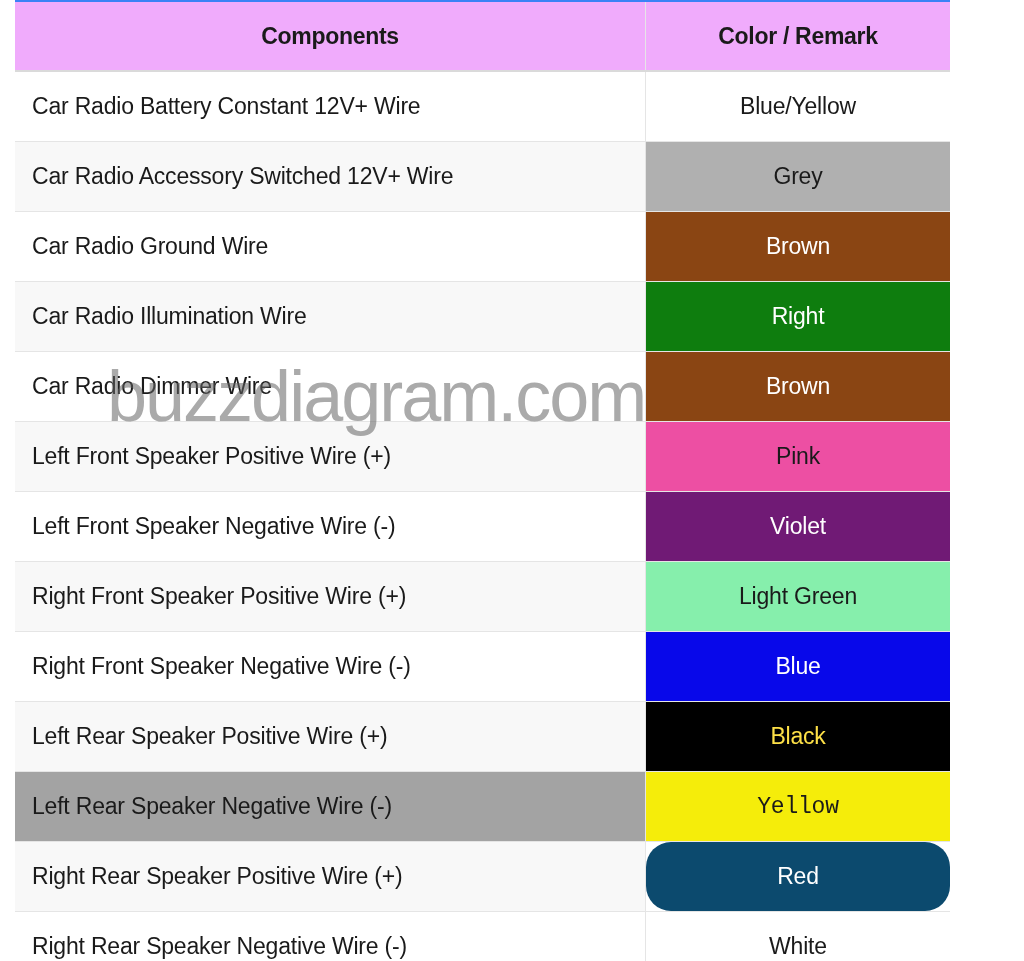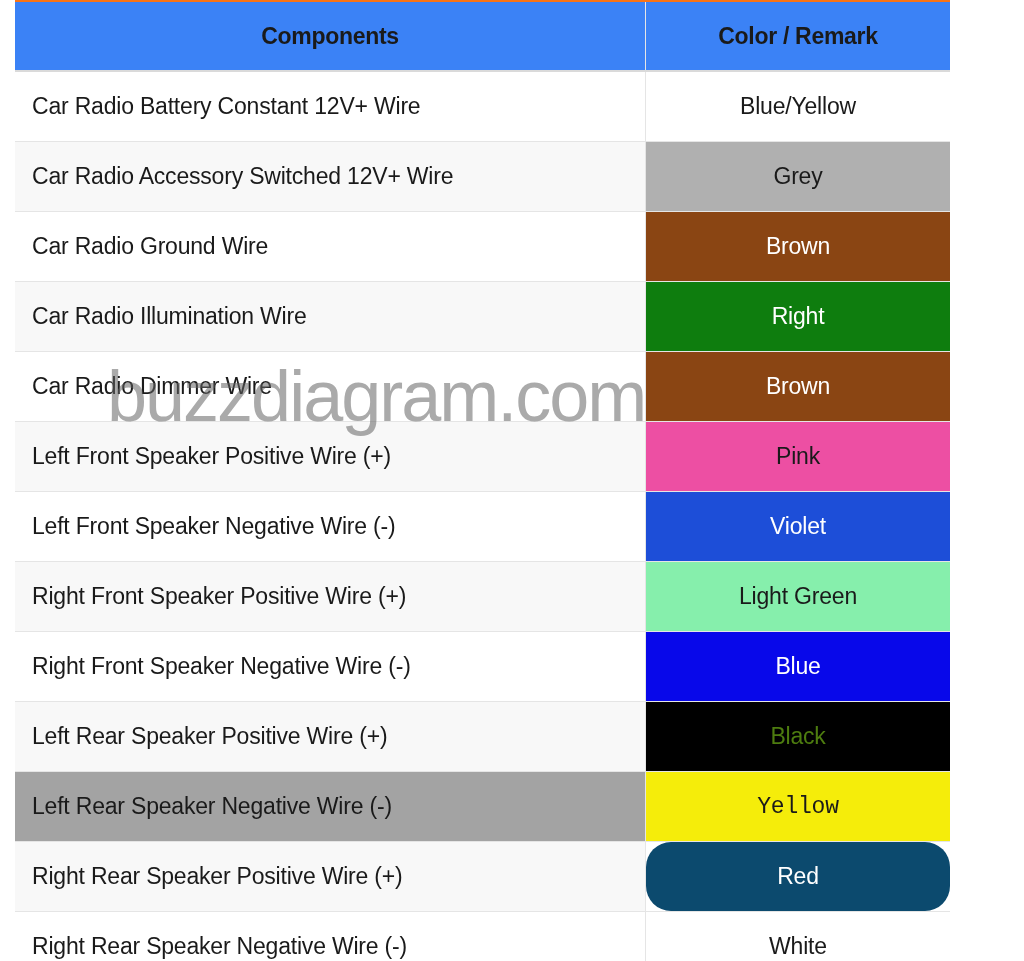--- a/index.html
+++ b/index.html
@@ -16,23 +16,23 @@
       overflow: hidden;
     }
     .table-container {
       width: 935px;
       margin-left: 15px;
       margin-top: 0;
     }
     .header-row {
       display: flex;
       height: 72px;
-      border-top: 2px solid #f97316;
+      border-top: 2px solid #3b82f6;
       border-bottom: 2px solid #dadada;
-      background: #3b82f6;
+      background: #f0abfc;
     }
     .header-cell {
       display: flex;
       align-items: center;
       font-weight: bold;
       font-size: 23px;
       color: #1a1a1a;
       letter-spacing: -0.3px;
     }
     .header-components {
@@ -143,21 +143,21 @@
           <span>Left Front Speaker Positive Wire (+)</span>
         </div>
         <div class="color-cell" style="background: rgb(237, 79, 163); color: rgb(26, 26, 26);">
           <span>Pink</span>
         </div>
       </div>
       <div class="data-row">
         <div class="component-cell" style="background: rgb(255, 255, 255);">
           <span>Left Front Speaker Negative Wire (-)</span>
         </div>
-        <div class="color-cell" style="background: #1d4ed8; color: rgb(255, 255, 255);">
+        <div class="color-cell" style="background: #701a75; color: rgb(255, 255, 255);">
           <span>Violet</span>
         </div>
       </div>
       <div class="data-row">
         <div class="component-cell" style="background: rgb(248, 248, 248);">
           <span>Right Front Speaker Positive Wire (+)</span>
         </div>
         <div class="color-cell" style="background: #86efac; color: rgb(26, 26, 26);">
           <span>Light Green</span>
         </div>
@@ -167,21 +167,21 @@
           <span>Right Front Speaker Negative Wire (-)</span>
         </div>
         <div class="color-cell" style="background: rgb(8, 8, 234); color: rgb(255, 255, 255);">
           <span>Blue</span>
         </div>
       </div>
       <div class="data-row">
         <div class="component-cell" style="background: rgb(248, 248, 248);">
           <span>Left Rear Speaker Positive Wire (+)</span>
         </div>
-        <div class="color-cell" style="background: rgb(0, 0, 0); color: #4d7c0f;">
+        <div class="color-cell" style="background: rgb(0, 0, 0); color: #fde047;">
           <span>Black</span>
         </div>
       </div>
       <div class="data-row">
         <div class="component-cell" style="background: #a3a3a3;">
           <span>Left Rear Speaker Negative Wire (-)</span>
         </div>
         <div class="color-cell" style="background: rgb(245, 237, 10); color: rgb(26, 26, 26); font-family: Liberation Mono, monospace;">
           <span>Yellow</span>
         </div>

